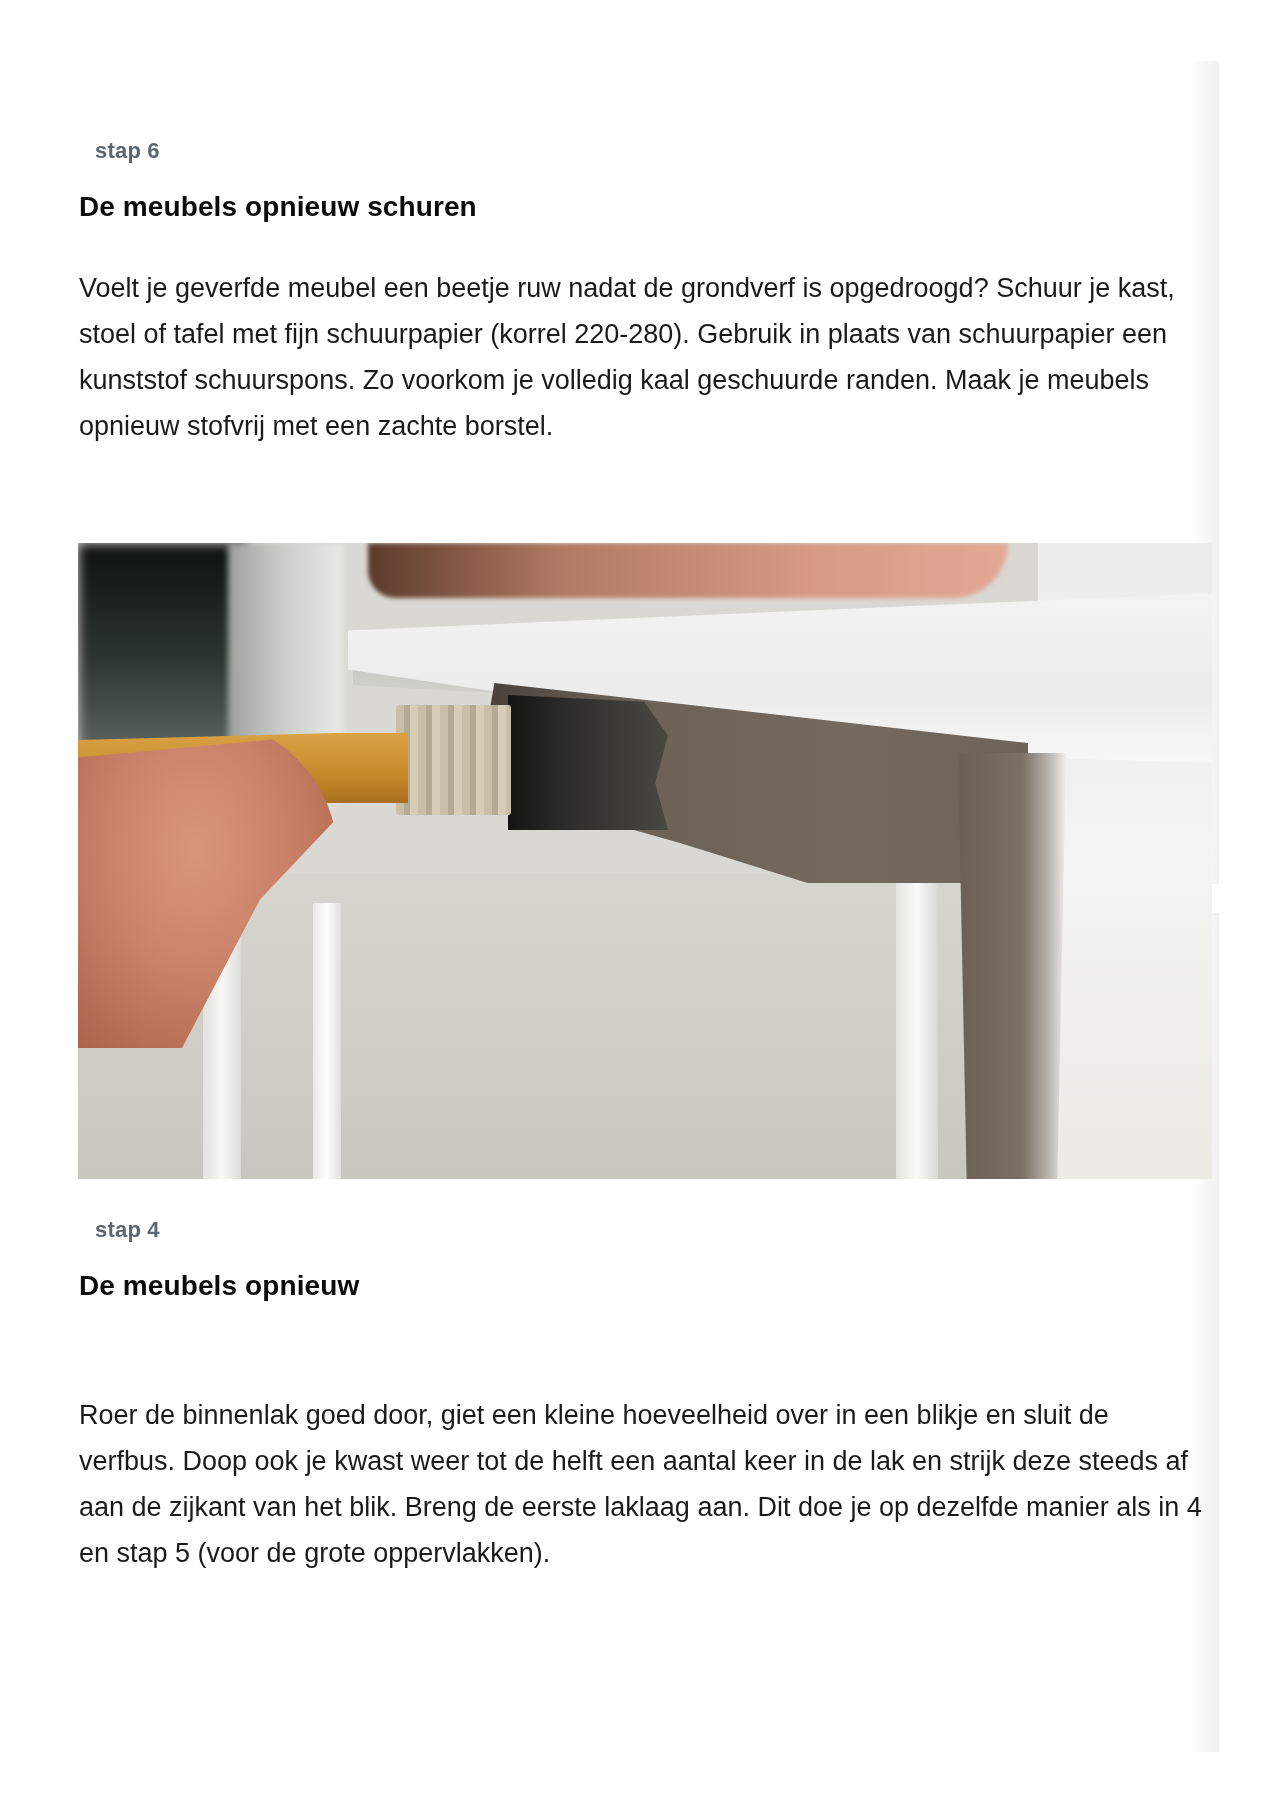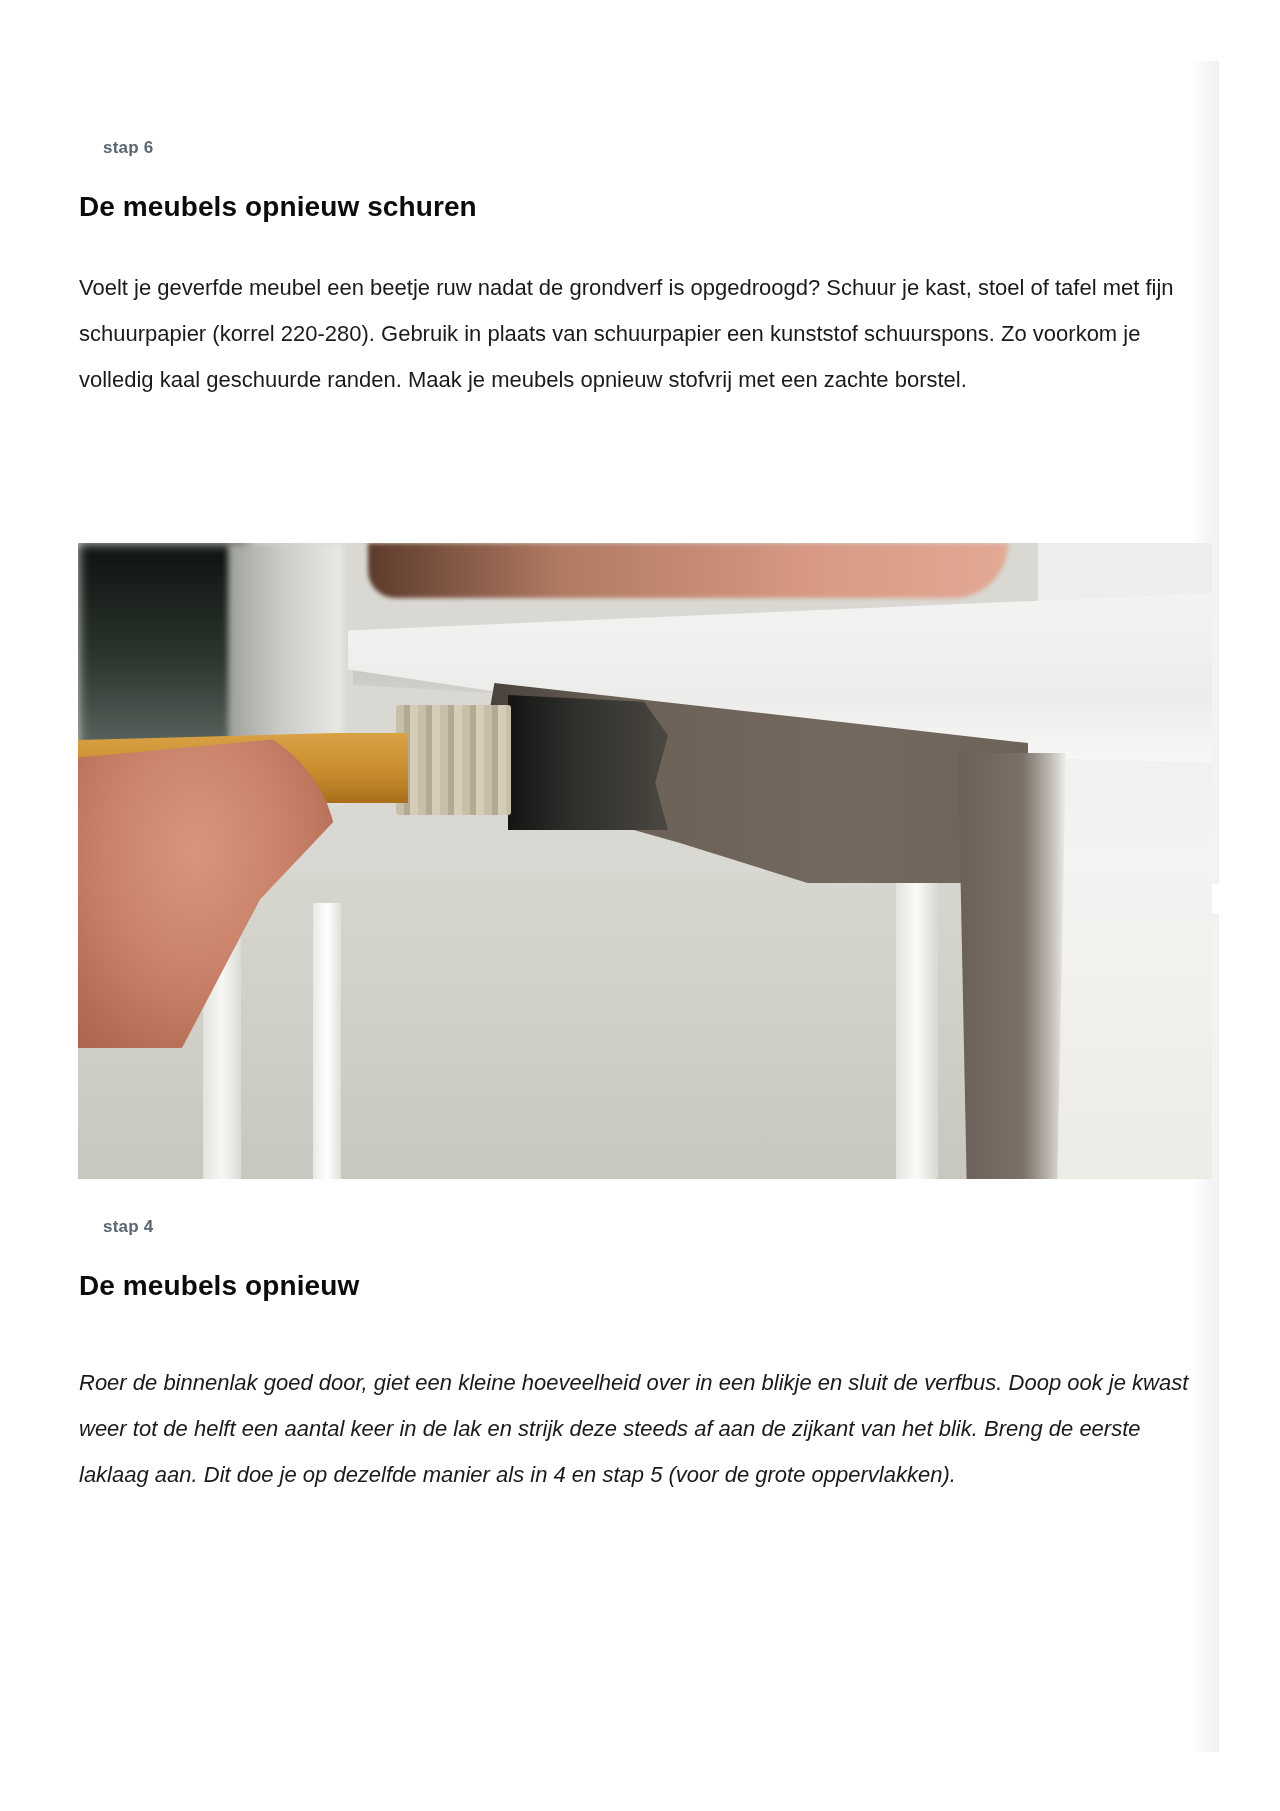--- a/index.html
+++ b/index.html
@@ -22,51 +22,50 @@
     left: 1192px;
     top: 61px;
     width: 27px;
     height: 1691px;
     background: linear-gradient(to right, #ffffff 0%, #f6f6f6 55%, #f1f1f1 100%);
   }
 
   .step-label {
     position: absolute;
     left: 95px;
-    font-size: 17px;
+    font-size: 22px;
     font-weight: bold;
     color: #5b6671;
     letter-spacing: 0.2px;
-    margin-left: 8px;
   }
   .step-title {
     position: absolute;
     left: 79px;
     font-size: 28px;
     font-weight: bold;
     color: #0c0c0c;
     letter-spacing: 0.1px;
   }
   .step-body {
     position: absolute;
     left: 79px;
     width: 1125px;
-    font-size: 22px;
+    font-size: 27px;
     line-height: 46px;
     color: #1a1a1a;
     margin: 0;
   }
 
   #s6-label { top: 138px; }
   #s6-title { top: 191px; }
   #s6-body  { top: 265px; }
 
   #s7-label { top: 1217px; }
   #s7-title { top: 1270px; }
-  #s7-body  { top: 1360px; font-style: italic; }
+  #s7-body  { top: 1392px; }
 
   
   .photo {
     position: absolute;
     left: 78px;
     top: 543px;
     width: 1134px;
     height: 636px;
     overflow: hidden;
     background: #d9d8d2;

